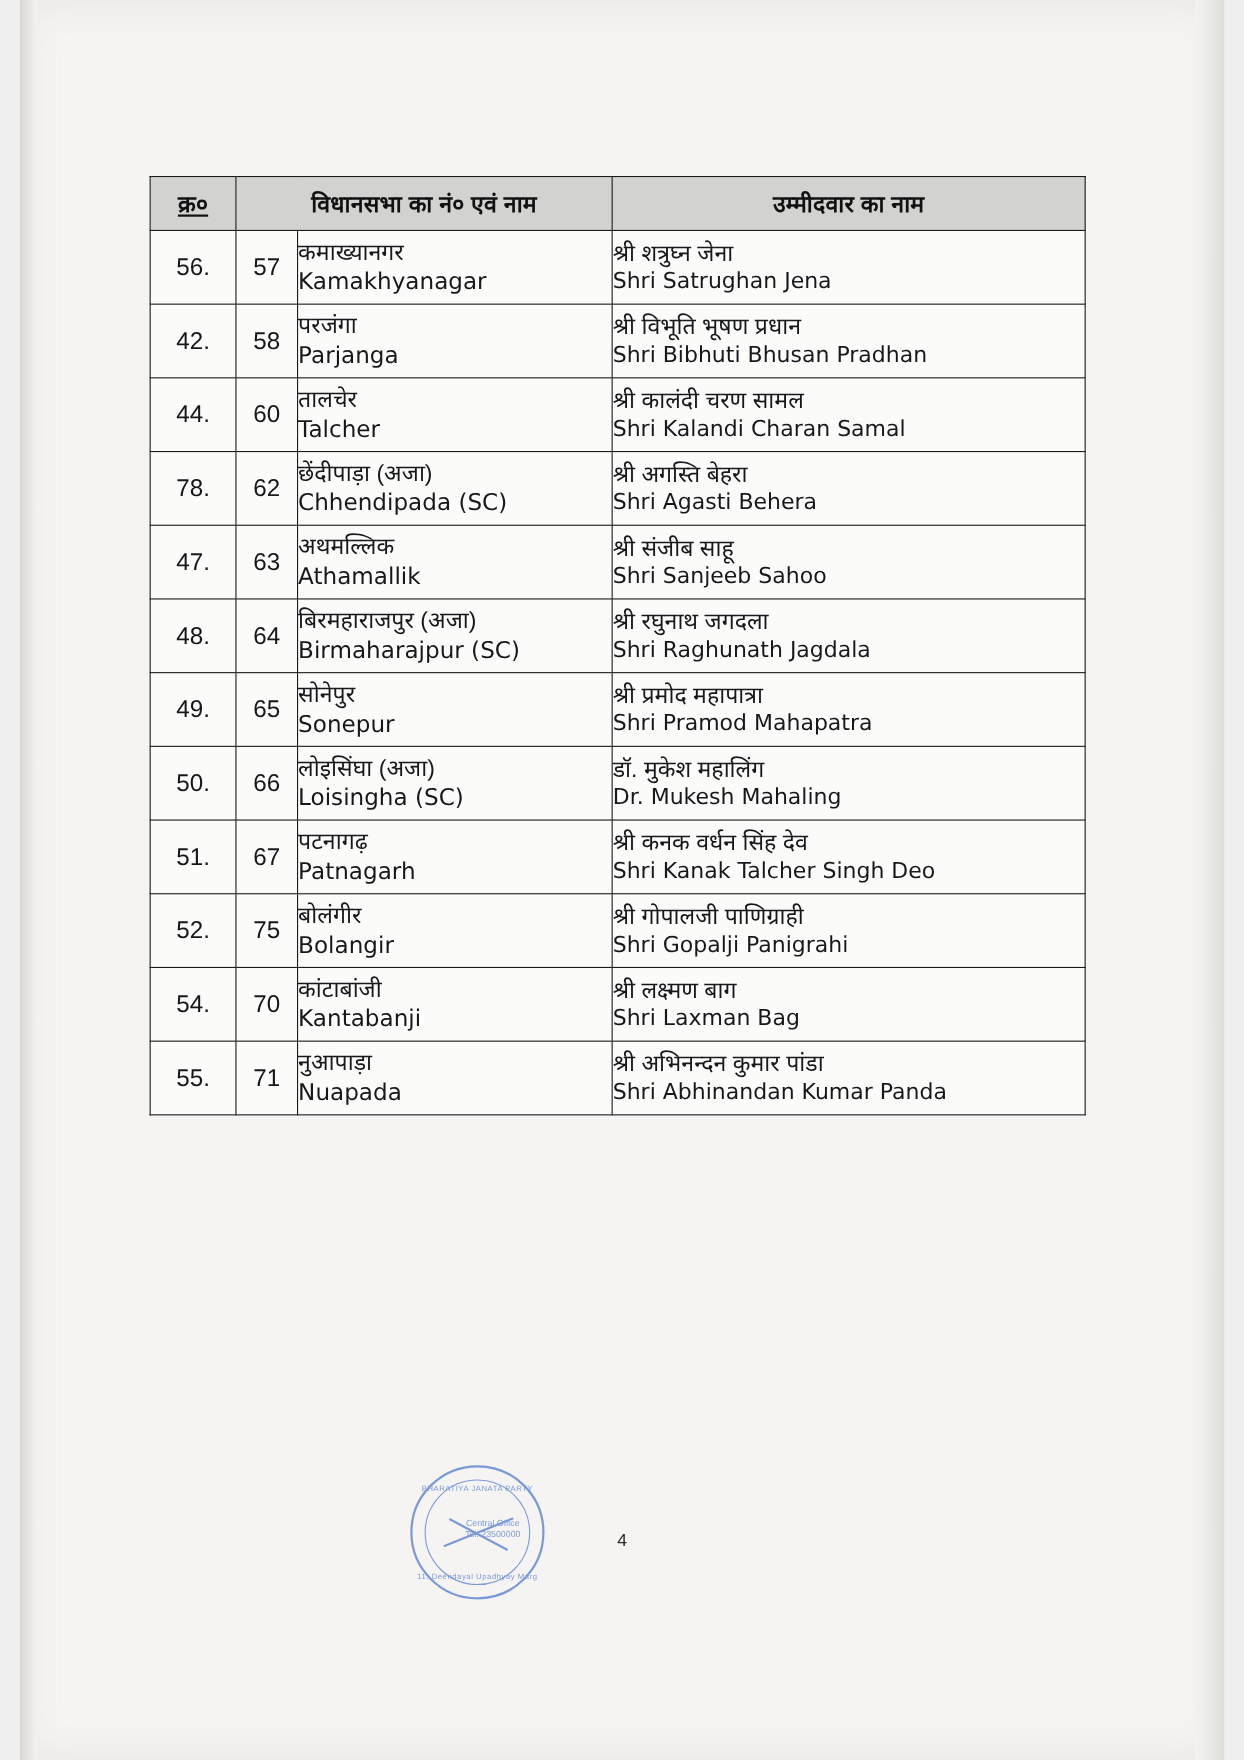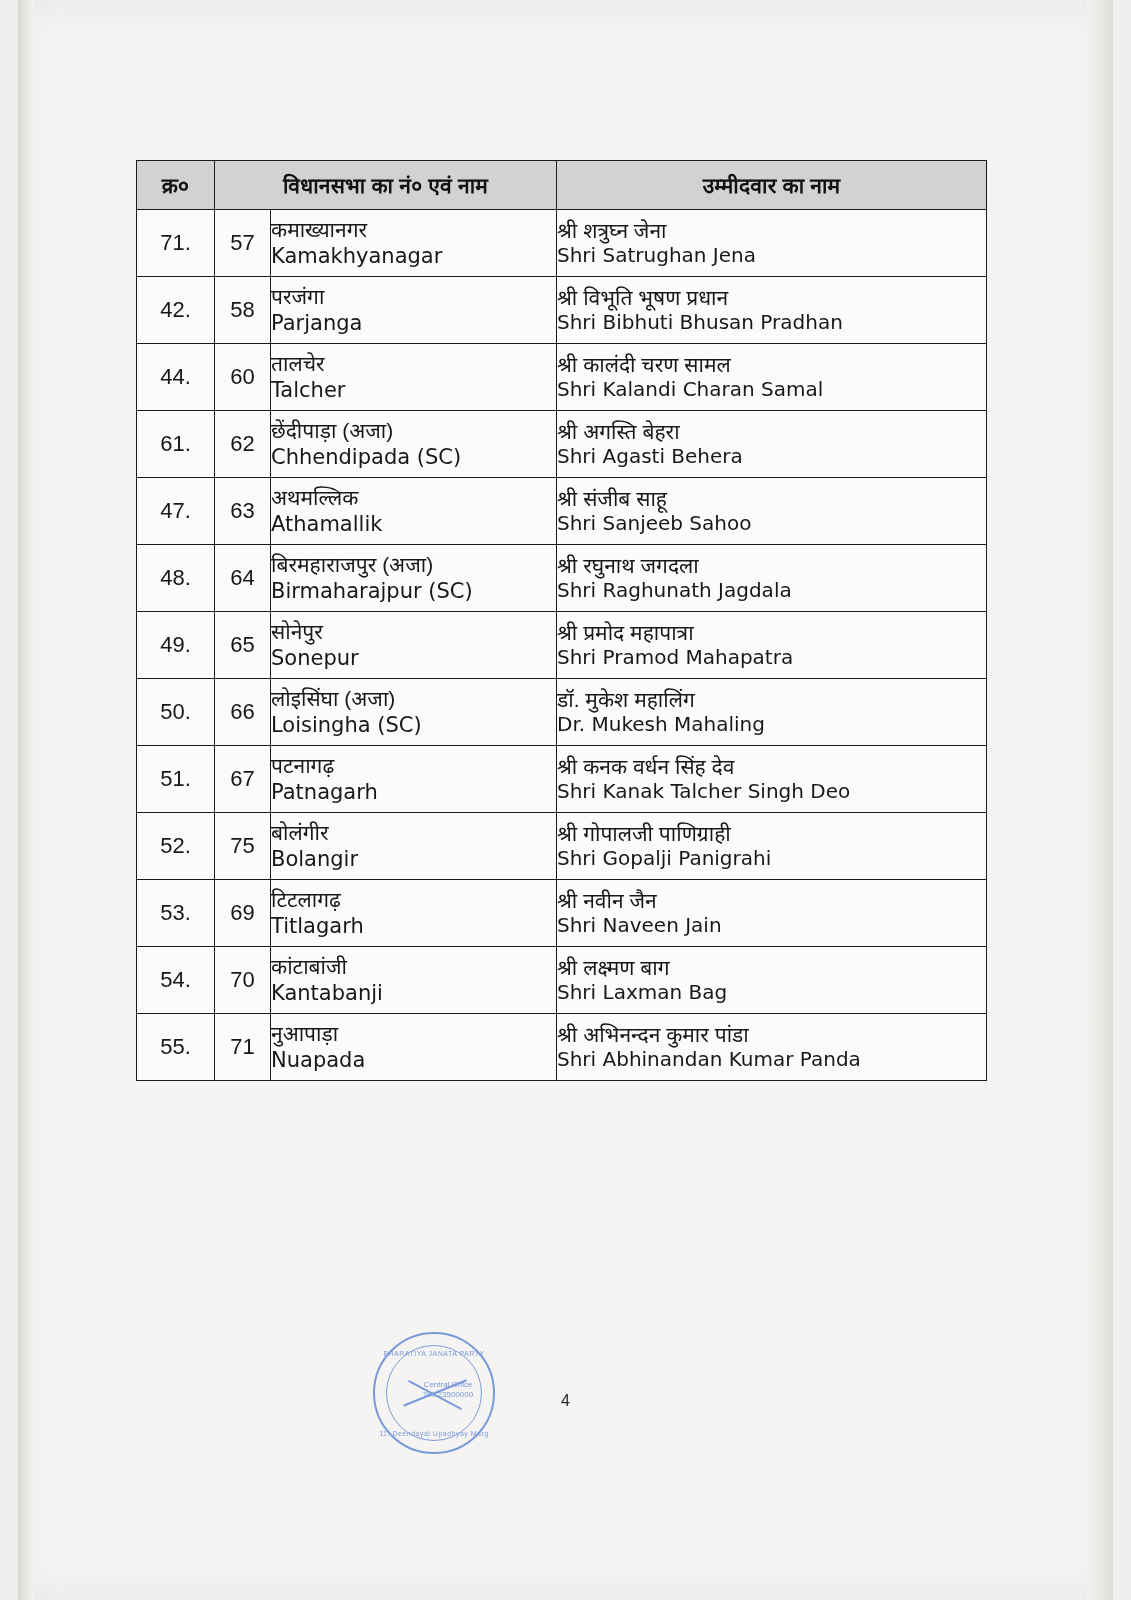--- a/index.html
+++ b/index.html
@@ -66,21 +66,21 @@
 
   thead th {
     background: #d2d2d0;
     height: 48px;
     font-size: 21px;
     font-weight: bold;
     color: #111;
     text-align: center;
     letter-spacing: .2px;
   }
-  thead th.h-sl { font-size: 21px; }
+  thead th.h-sl { font-size: 21px; text-decoration: underline; }
 
   tbody td {
     height: 66px;
   }
   td.sl {
     text-align: center;
     font-size: 22px;
     color: #15171a;
   }
   td.no {
@@ -187,21 +187,21 @@
       </colgroup>
       <thead>
         <tr>
           <th class="h-sl">क्र०</th>
           <th colspan="2">विधानसभा का नं० एवं नाम</th>
           <th>उम्मीदवार का नाम</th>
         </tr>
       </thead>
       <tbody id="rows-body">
           <tr>
-            <td class="sl">71.</td>
+            <td class="sl">56.</td>
             <td class="no">57</td>
             <td class="ac">
               <div class="hi">कमाख्यानगर</div>
               <div class="en">Kamakhyanagar</div>
             </td>
             <td class="cand">
               <div class="hi">श्री शत्रुघ्न जेना</div>
               <div class="en">Shri Satrughan Jena</div>
             </td>
           </tr>
@@ -223,21 +223,21 @@
             <td class="ac">
               <div class="hi">तालचेर</div>
               <div class="en">Talcher</div>
             </td>
             <td class="cand">
               <div class="hi">श्री कालंदी चरण सामल</div>
               <div class="en">Shri Kalandi Charan Samal</div>
             </td>
           </tr>
           <tr>
-            <td class="sl">61.</td>
+            <td class="sl">78.</td>
             <td class="no">62</td>
             <td class="ac">
               <div class="hi">छेंदीपाड़ा (अजा)</div>
               <div class="en">Chhendipada (SC)</div>
             </td>
             <td class="cand">
               <div class="hi">श्री अगस्ति बेहरा</div>
               <div class="en">Shri Agasti Behera</div>
             </td>
           </tr>
@@ -304,32 +304,20 @@
           <tr>
             <td class="sl">52.</td>
             <td class="no">75</td>
             <td class="ac">
               <div class="hi">बोलंगीर</div>
               <div class="en">Bolangir</div>
             </td>
             <td class="cand">
               <div class="hi">श्री गोपालजी पाणिग्राही</div>
               <div class="en">Shri Gopalji Panigrahi</div>
-            </td>
-          </tr>
-          <tr>
-            <td class="sl">53.</td>
-            <td class="no">69</td>
-            <td class="ac">
-              <div class="hi">टिटलागढ़</div>
-              <div class="en">Titlagarh</div>
-            </td>
-            <td class="cand">
-              <div class="hi">श्री नवीन जैन</div>
-              <div class="en">Shri Naveen Jain</div>
             </td>
           </tr>
           <tr>
             <td class="sl">54.</td>
             <td class="no">70</td>
             <td class="ac">
               <div class="hi">कांटाबांजी</div>
               <div class="en">Kantabanji</div>
             </td>
             <td class="cand">

